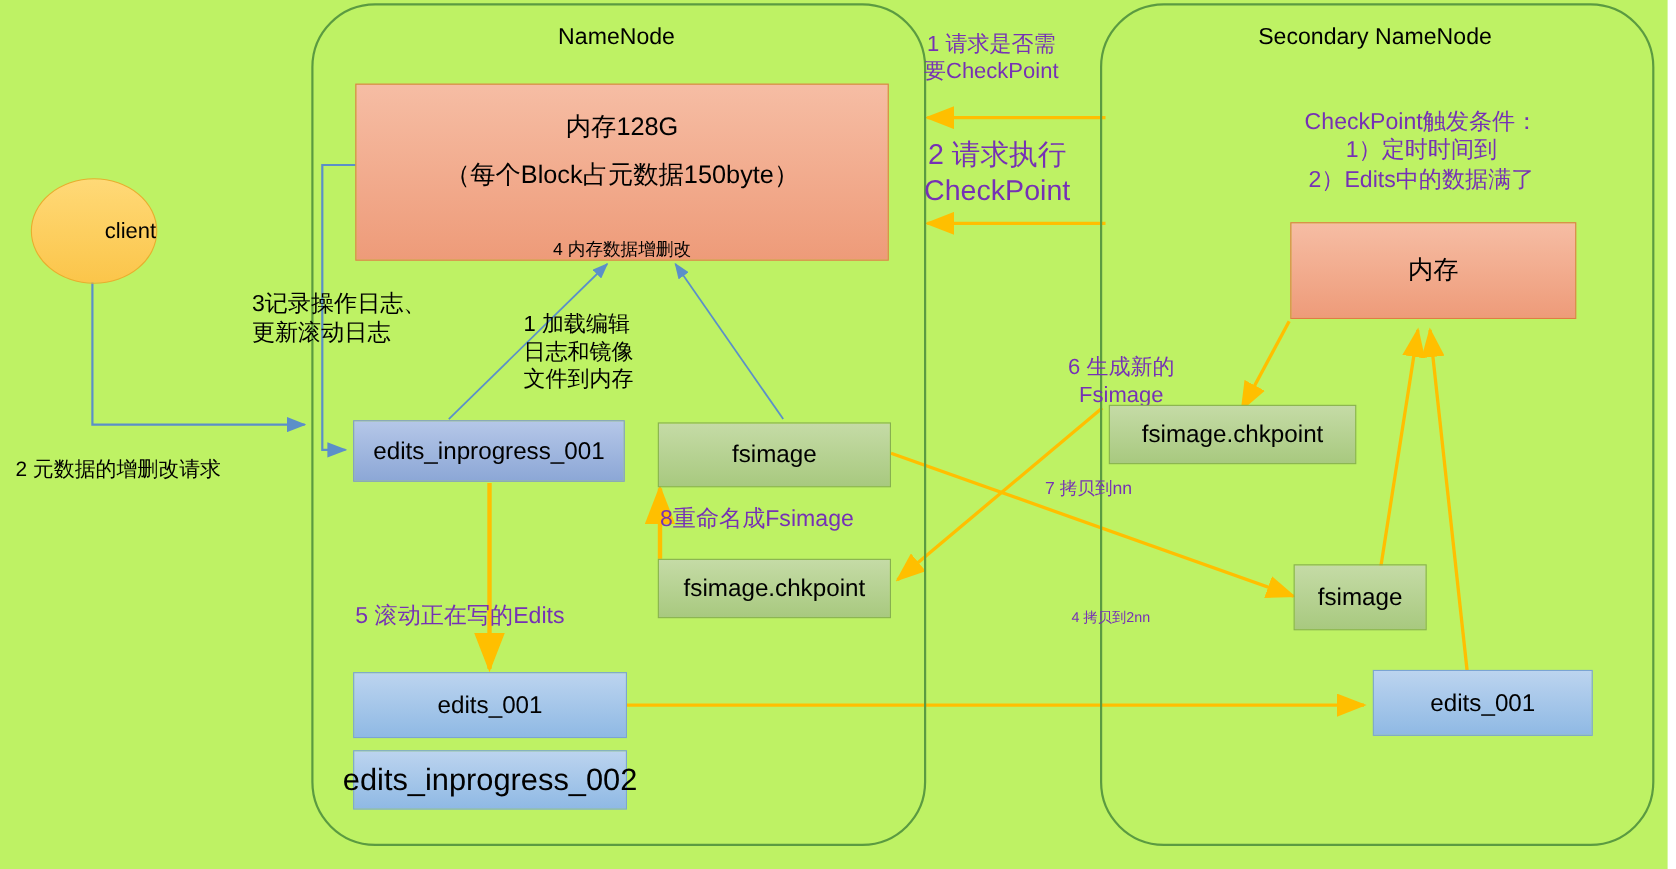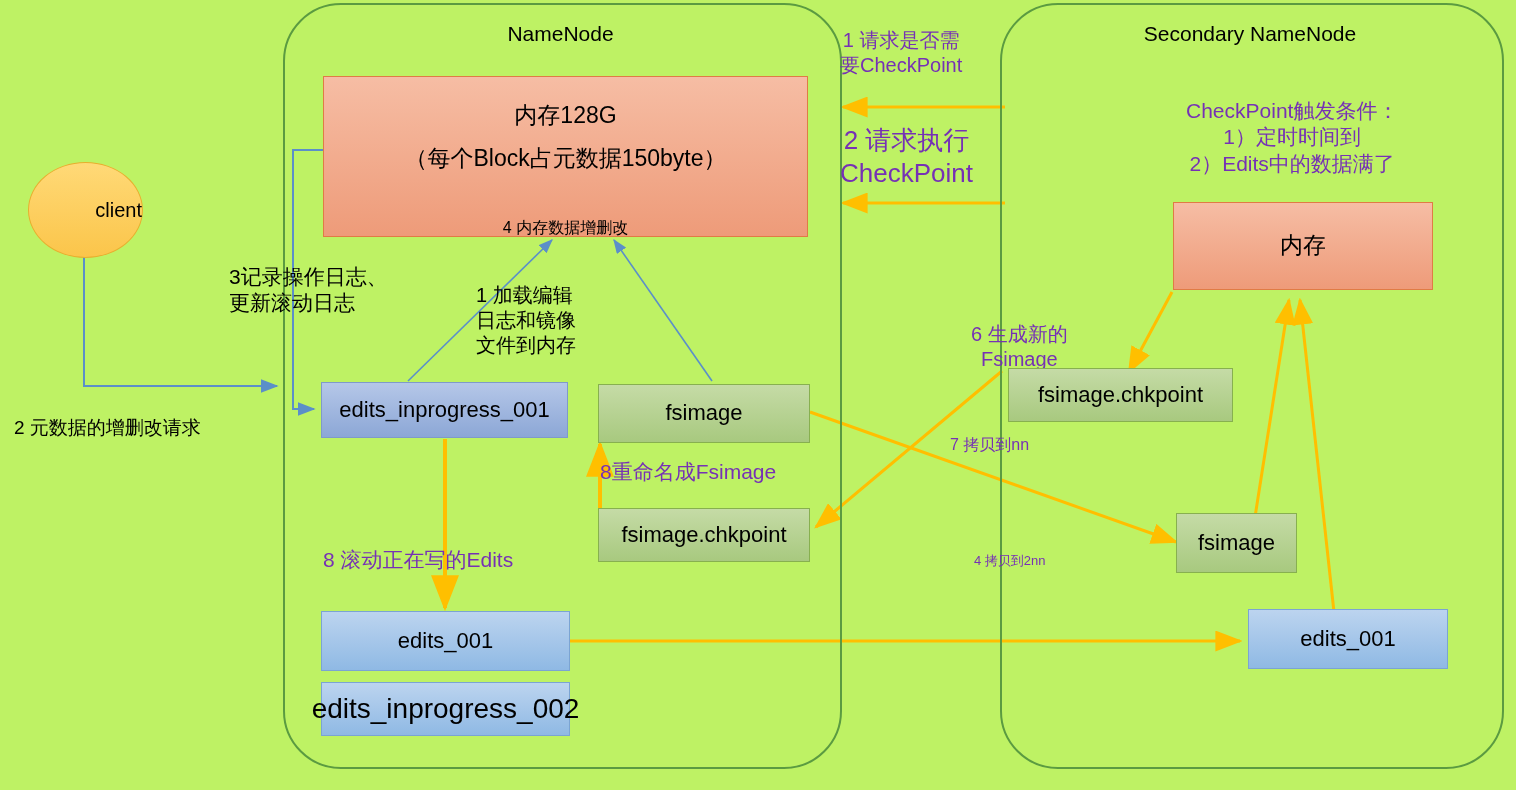--- a/index.html
+++ b/index.html
@@ -127,21 +127,21 @@
 文件到内存</div>
 
   <div class="node edits" style="left:321px;top:382px;width:247px;height:56px;font-size:22px;">edits_inprogress_001</div>
 
   <div class="node fsimg" style="left:598px;top:384px;width:212px;height:59px;font-size:22px;">fsimage</div>
 
   <div class="lbl lbl-purple" style="left:600px;top:459px;font-size:21px;">8重命名成Fsimage</div>
 
   <div class="node fsimg" style="left:598px;top:508px;width:212px;height:54px;font-size:22px;">fsimage.chkpoint</div>
 
-  <div class="lbl lbl-purple" style="left:323px;top:547px;font-size:21px;">8 滚动正在写的Edits</div>
+  <div class="lbl lbl-purple" style="left:323px;top:547px;font-size:21px;">5 滚动正在写的Edits</div>
 
   <div class="node edits-light" style="left:321px;top:611px;width:249px;height:60px;font-size:22px;">edits_001</div>
 
   <div class="node edits-light" style="left:321px;top:682px;width:249px;height:54px;font-size:28px;">edits_inprogress_002</div>
 
   <div class="lbl lbl-purple" style="left:840px;top:28px;font-size:20px;">1 请求是否需
 要CheckPoint</div>
 
   <div class="lbl lbl-purple" style="left:840px;top:124px;font-size:26px;">2 请求执行
 CheckPoint</div>

